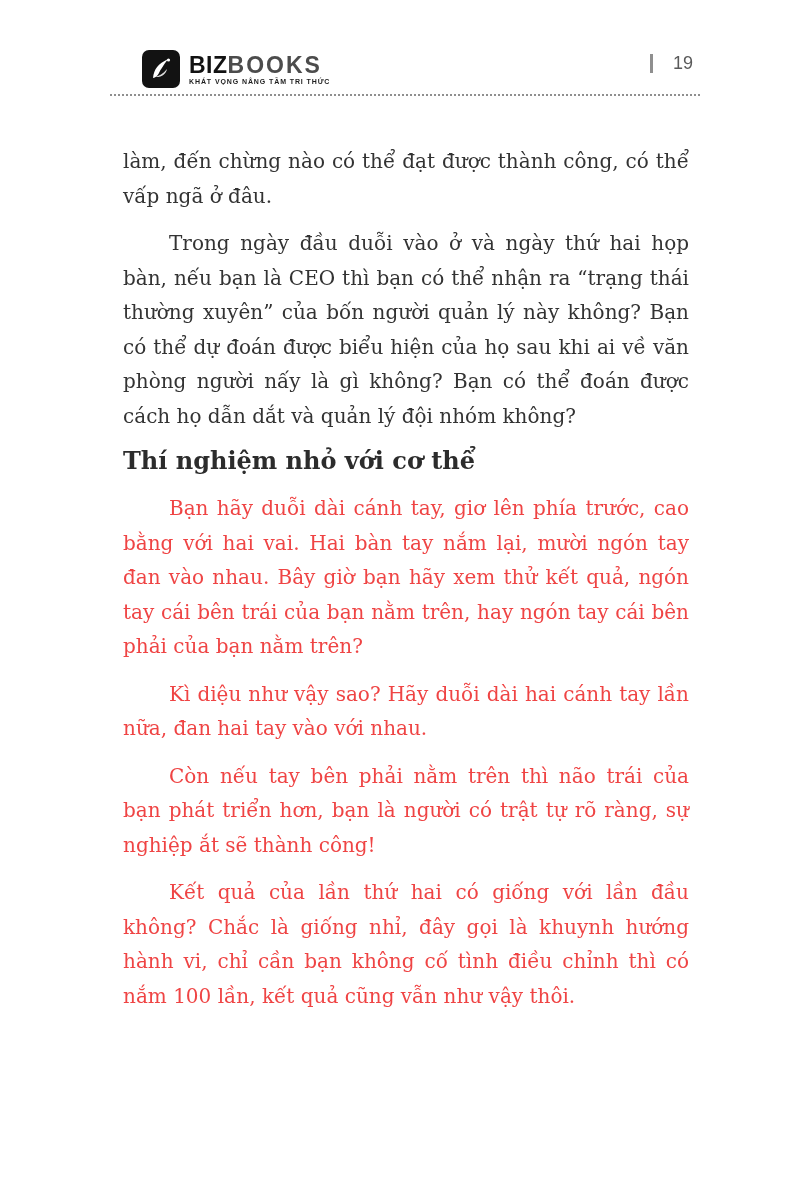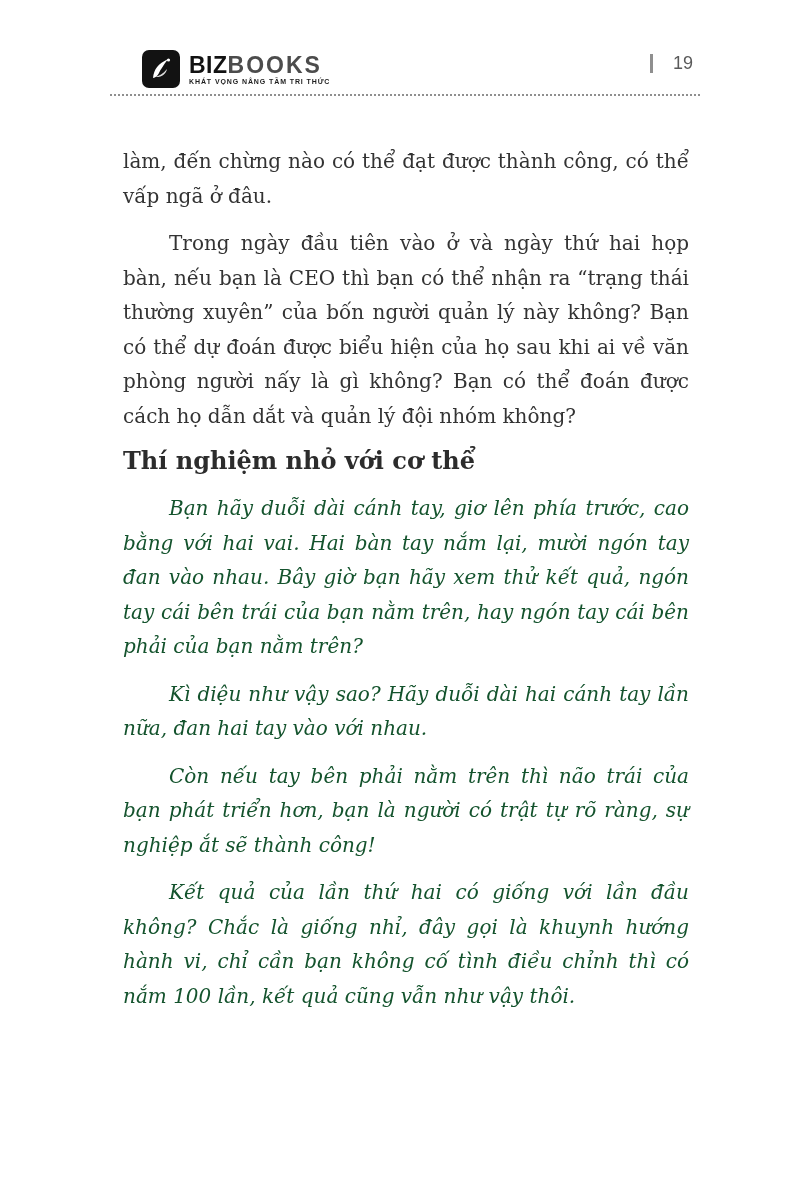--- a/index.html
+++ b/index.html
@@ -112,23 +112,22 @@
     text-align: justify;
     color: #333333;
   }
   p.para-first {
     text-indent: 0;
   }
   p.para-indent {
     text-indent: 46px;
   }
   p.para-italic {
-    font-style: italic;
     text-indent: 46px;
-    color: #14532d;
+    color: #ef4444;
   }
   h3.subhead {
     margin: 10px 0 15px 0;
     font-size: 24px;
     line-height: 30px;
     font-weight: bold;
     color: #2c2c2c;
     text-align: left;
   }
 </style>
@@ -157,21 +156,21 @@
     <div class="page-number">
       <span class="pn-bar"></span>
       <span>19</span>
     </div>
   </div>
 
   <div class="dotted-rule"></div>
 
   <div class="content">
     <p class="para-first">làm, đến chừng nào có thể đạt được thành công, có thể vấp ngã ở đâu.</p>
-    <p class="para-indent">Trong ngày đầu tiên vào ở và ngày thứ hai họp bàn, nếu bạn là CEO thì bạn có thể nhận ra “trạng thái thường xuyên” của bốn người quản lý này không? Bạn có thể dự đoán được biểu hiện của họ sau khi ai về văn phòng người nấy là gì không? Bạn có thể đoán được cách họ dẫn dắt và quản lý đội nhóm không?</p>
+    <p class="para-indent">Trong ngày đầu duỗi vào ở và ngày thứ hai họp bàn, nếu bạn là CEO thì bạn có thể nhận ra “trạng thái thường xuyên” của bốn người quản lý này không? Bạn có thể dự đoán được biểu hiện của họ sau khi ai về văn phòng người nấy là gì không? Bạn có thể đoán được cách họ dẫn dắt và quản lý đội nhóm không?</p>
     <h3 class="subhead">Thí nghiệm nhỏ với cơ thể</h3>
     <p class="para-italic">Bạn hãy duỗi dài cánh tay, giơ lên phía trước, cao bằng với hai vai. Hai bàn tay nắm lại, mười ngón tay đan vào nhau. Bây giờ bạn hãy xem thử kết quả, ngón tay cái bên trái của bạn nằm trên, hay ngón tay cái bên phải của bạn nằm trên?</p>
     <p class="para-italic">Kì diệu như vậy sao? Hãy duỗi dài hai cánh tay lần nữa, đan hai tay vào với nhau.</p>
     <p class="para-italic">Còn nếu tay bên phải nằm trên thì não trái của bạn phát triển hơn, bạn là người có trật tự rõ ràng, sự nghiệp ắt sẽ thành công!</p>
     <p class="para-italic">Kết quả của lần thứ hai có giống với lần đầu không? Chắc là giống nhỉ, đây gọi là khuynh hướng hành vi, chỉ cần bạn không cố tình điều chỉnh thì có nắm 100 lần, kết quả cũng vẫn như vậy thôi.</p>
   </div>
 
 </div>
 
 </body></html>

